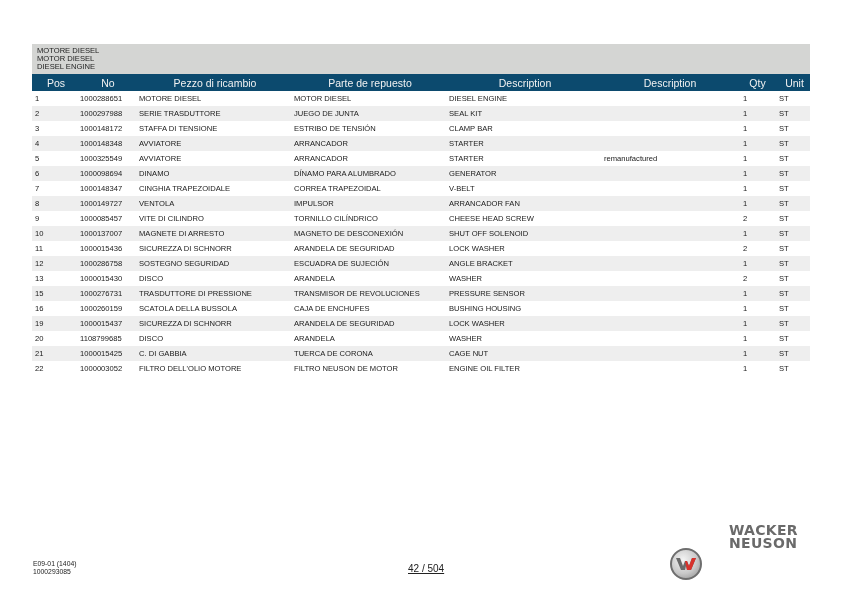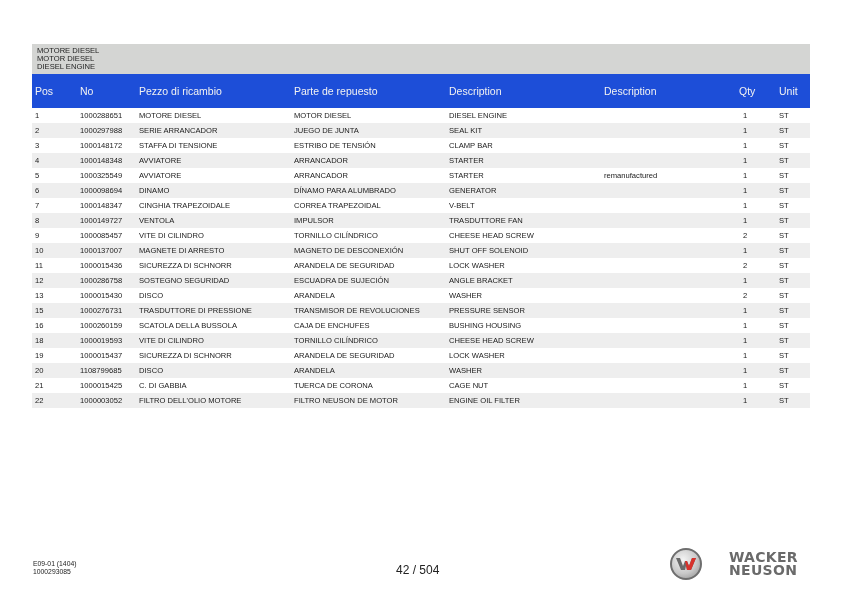--- a/index.html
+++ b/index.html
@@ -2,34 +2,34 @@
 <html><head>
 <meta charset="utf-8">
 <style>
   html, body { margin:0; padding:0; }
   body { width:842px; height:595px; background:#ffffff; position:relative; overflow:hidden;
          font-family:"Liberation Sans", sans-serif; color:#1a1a1a; }
   .sheet { position:absolute; left:32px; top:44px; width:778px; }
   .title-band { background:#d4d5d3; height:30px; padding:3px 0 0 5px; box-sizing:border-box; }
   .title-band div { font-size:7.6px; line-height:8px; color:#222; }
   table { border-collapse:collapse; width:778px; table-layout:fixed; }
-  th { background:#1d4ed8; color:#f2f2f2; font-weight:normal; font-size:10.5px; text-align:left;
-       height:34px; padding:0 0 0 3px; }
+  th { background:#0c4a6e; color:#f2f2f2; font-weight:normal; font-size:10.5px; text-align:center;
+       height:17px; padding:0 0 0 3px; }
   td { font-size:7.6px; height:15px; padding:0 0 0 3px; white-space:nowrap; overflow:hidden; color:#1a1a1a; }
   tr.row:nth-child(even) td { background:#eeeeee; }
   tr.row:nth-child(odd) td { background:#ffffff; }
   td.c-info { text-align:left; }
   td.c-qty { padding-left:7px; }
   .footer-left { position:absolute; left:33px; top:560px; font-size:6.8px; line-height:8px; color:#222; }
-  .page-num { position:absolute; left:396px; top:563px; font-size:12px; color:#222; }
+  .page-num { position:absolute; left:408px; top:563px; font-size:10px; color:#222;text-decoration:underline; }
   .logo-badge { position:absolute; left:670px; top:548px; width:32px; height:32px; border-radius:50%;
                 background:radial-gradient(circle at 40% 35%, #f4f4f4 0%, #c9c9c9 55%, #8a8a8a 100%);
                 border:2px solid #6e6e6e; box-sizing:border-box; }
   .logo-badge svg { position:absolute; left:4px; top:6px; }
-  .logo-text { position:absolute; left:729px; top:551px; font-weight:bold; font-size:14px; line-height:13px;
+  .logo-text { position:absolute; left:729px; top:524px; font-weight:bold; font-size:14px; line-height:13px;
                color:#6a6a6a; letter-spacing:0.3px; font-family:"DejaVu Sans", sans-serif; }
 </style>
 </head>
 <body>
 
 <div class="sheet">
   <div class="title-band">
     <div>MOTORE DIESEL</div>
     <div>MOTOR DIESEL</div>
     <div>DIESEL ENGINE</div>
@@ -64,21 +64,21 @@
           <td class="c-it">MOTORE DIESEL</td>
           <td class="c-es">MOTOR DIESEL</td>
           <td class="c-en">DIESEL ENGINE</td>
           <td class="c-info"></td>
           <td class="c-qty">1</td>
           <td class="c-unit">ST</td>
         </tr>
         <tr class="row">
           <td class="c-pos">2</td>
           <td class="c-no">1000297988</td>
-          <td class="c-it">SERIE ARRANCADOR</td>
+          <td class="c-it">SERIE TRASDUTTORE</td>
           <td class="c-es">JUEGO DE JUNTA</td>
           <td class="c-en">SEAL KIT</td>
           <td class="c-info"></td>
           <td class="c-qty">1</td>
           <td class="c-unit">ST</td>
         </tr>
         <tr class="row">
           <td class="c-pos">3</td>
           <td class="c-no">1000148172</td>
           <td class="c-it">STAFFA DI TENSIONE</td>
@@ -126,21 +126,21 @@
           <td class="c-en">V-BELT</td>
           <td class="c-info"></td>
           <td class="c-qty">1</td>
           <td class="c-unit">ST</td>
         </tr>
         <tr class="row">
           <td class="c-pos">8</td>
           <td class="c-no">1000149727</td>
           <td class="c-it">VENTOLA</td>
           <td class="c-es">IMPULSOR</td>
-          <td class="c-en">TRASDUTTORE FAN</td>
+          <td class="c-en">ARRANCADOR FAN</td>
           <td class="c-info"></td>
           <td class="c-qty">1</td>
           <td class="c-unit">ST</td>
         </tr>
         <tr class="row">
           <td class="c-pos">9</td>
           <td class="c-no">1000085457</td>
           <td class="c-it">VITE DI CILINDRO</td>
           <td class="c-es">TORNILLO CILÍNDRICO</td>
           <td class="c-en">CHEESE HEAD SCREW</td>
@@ -202,30 +202,20 @@
           <td class="c-pos">16</td>
           <td class="c-no">1000260159</td>
           <td class="c-it">SCATOLA DELLA BUSSOLA</td>
           <td class="c-es">CAJA DE ENCHUFES</td>
           <td class="c-en">BUSHING HOUSING</td>
           <td class="c-info"></td>
           <td class="c-qty">1</td>
           <td class="c-unit">ST</td>
         </tr>
         <tr class="row">
-          <td class="c-pos">18</td>
-          <td class="c-no">1000019593</td>
-          <td class="c-it">VITE DI CILINDRO</td>
-          <td class="c-es">TORNILLO CILÍNDRICO</td>
-          <td class="c-en">CHEESE HEAD SCREW</td>
-          <td class="c-info"></td>
-          <td class="c-qty">1</td>
-          <td class="c-unit">ST</td>
-        </tr>
-        <tr class="row">
           <td class="c-pos">19</td>
           <td class="c-no">1000015437</td>
           <td class="c-it">SICUREZZA DI SCHNORR</td>
           <td class="c-es">ARANDELA DE SEGURIDAD</td>
           <td class="c-en">LOCK WASHER</td>
           <td class="c-info"></td>
           <td class="c-qty">1</td>
           <td class="c-unit">ST</td>
         </tr>
         <tr class="row">

